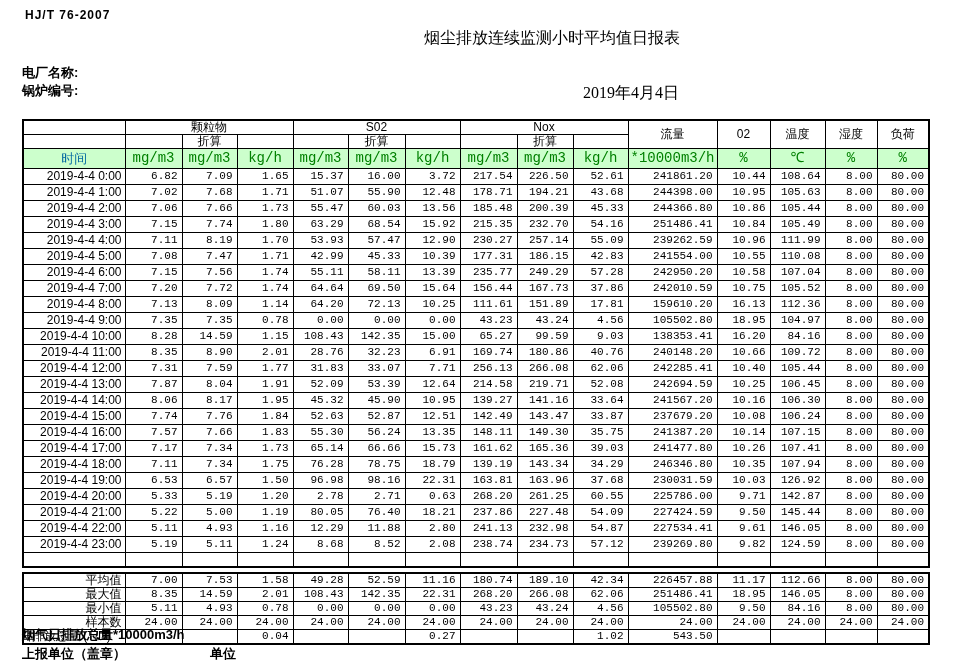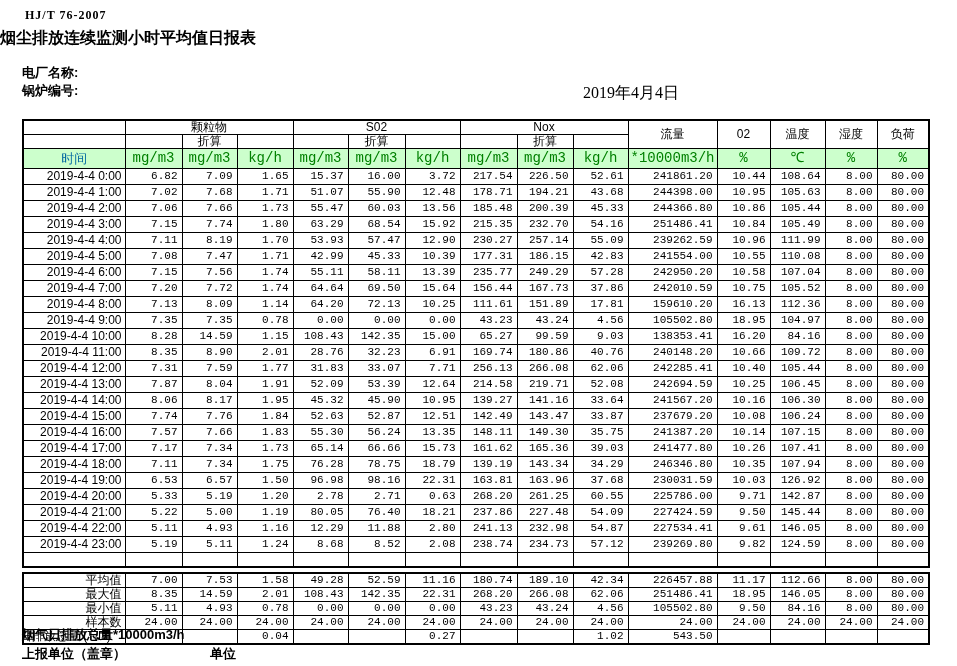--- a/index.html
+++ b/index.html
@@ -1,22 +1,22 @@
 <!DOCTYPE html>
 <html><head>
 <meta charset="utf-8">
 <style>
   html,body{margin:0;padding:0;}
   body{
     width:957px;height:666px;position:relative;background:#fff;
     font-family:"Liberation Sans",sans-serif;color:#000;overflow:hidden;
   }
   .abs{position:absolute;white-space:nowrap;}
-  .std-no{left:25px;top:8px;font-size:12px;font-weight:bold;letter-spacing:1px;font-family:Liberation Serif, serif;}
-  .title{left:0;top:28px;width:680px;text-align:left;font-size:16px;font-weight:bold;}
+  .std-no{left:25px;top:8px;font-size:12px;font-weight:bold;letter-spacing:1px;}
+  .title{left:0;top:28px;width:680px;text-align:right;font-size:16px;font-weight:normal;}
   .plant{left:22px;top:64px;font-size:13px;font-weight:bold;}
   .boiler{left:22px;top:82px;font-size:13px;font-weight:bold;}
   .date{left:583px;top:83px;font-size:16px;font-family:Liberation Serif, serif;}
   .tablewrap{position:absolute;left:22px;top:119px;}
   table{border-collapse:collapse;table-layout:fixed;}
   table.main, table.summary{border:2px solid #000;}
   td,th{border:1px solid #000;padding:0;margin:0;overflow:hidden;font-weight:normal;}
   thead th{font-size:12px;text-align:center;}
   tr.h1 th,tr.h2 th{height:13px;line-height:13px;}
   tr.units th{height:19px;line-height:19px;background:#ccffcc;color:#008000;

